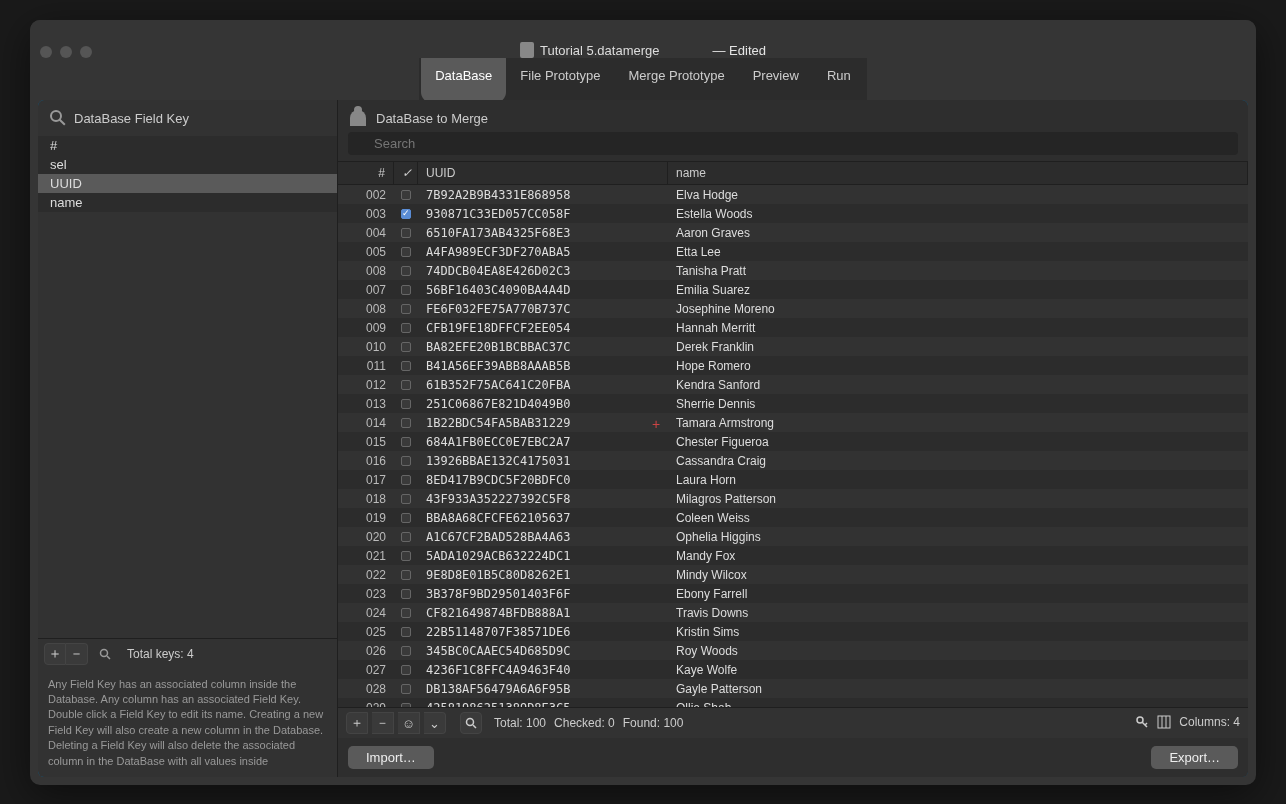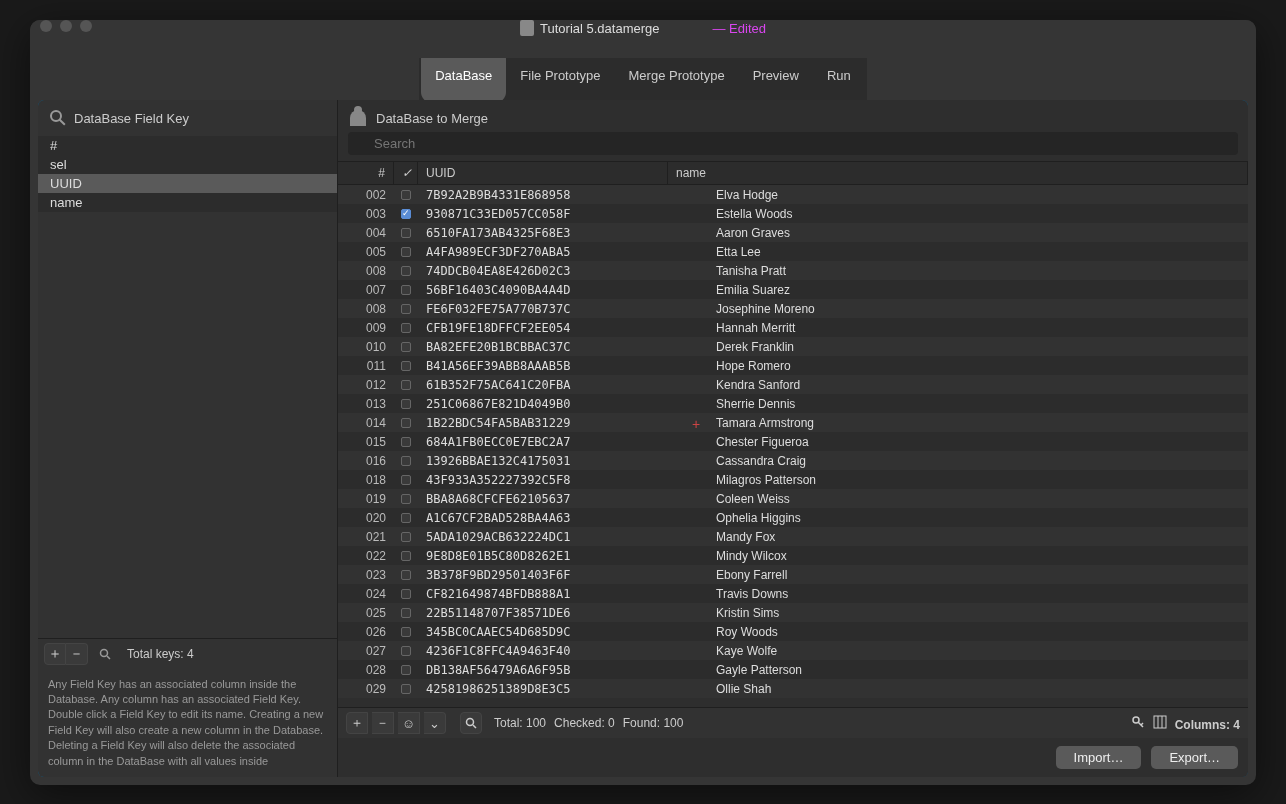--- a/index.html
+++ b/index.html
@@ -1,24 +1,24 @@
 <!DOCTYPE html>
 <html><head>
   <meta charset="utf-8">
   <style>
     * { margin: 0; padding: 0; box-sizing: border-box; font-family: -apple-system, BlinkMacSystemFont, "Segoe UI", sans-serif; }
     body { background: #1a1a1a; display: flex; align-items: center; justify-content: center; min-height: 100vh; padding: 20px; }
     .window { width: 1226px; height: 765px; background: #353535; border-radius: 10px; overflow: hidden; box-shadow: 0 10px 40px rgba(0,0,0,0.5); display: flex; flex-direction: column; }
-    .titlebar { height: 38px; background: #353535; display: flex; align-items: flex-start; padding: 0 10px; position: relative; }
+    .titlebar { height: 38px; background: #353535; display: flex; align-items: flex-end; padding: 0 10px; position: relative; }
     .traffic-lights { display: flex; gap: 8px; }
     .tl { width: 12px; height: 12px; border-radius: 50%; background: #555; }
     .title-center { position: absolute; left: 50%; transform: translateX(-50%); display: flex; align-items: center; gap: 6px; color: #aaa; font-size: 13px; }
     .doc-icon { width: 14px; height: 16px; background: #888; border-radius: 2px; }
     .title-text { color: #ddd; font-weight: 500; }
-    .edited { color: #d946ef; margin-left: 47px; }
+    .edited { color: #e5e5e5; margin-left: 47px; }
     .tabbar { height: 34px; display: flex; align-items: center; justify-content: center; gap: 0; background: #353535; }
     .tab-seg { display: flex; background: #2c2c2c; border-radius: 6px; padding: 2px; }
     .tab { padding: 20px 14px; color: #ccc; font-size: 13px; border-radius: 11px; cursor: pointer; }
     .tab.active { background: #5a5a5a; color: #fff; }
     .content { flex: 1; display: flex; background: #0369a1; margin: 8px; border-radius: 6px; overflow: hidden; }
     .sidebar { width: 300px; background: #323232; display: flex; flex-direction: column; border-right: 1px solid #1f1f1f; }
     .side-header { padding: 10px 12px; display: flex; align-items: center; gap: 8px; color: #ccc; font-size: 13px; }
     .key-icon { width: 16px; height: 16px; position: relative; }
     .key-icon::before { content: ''; position: absolute; width: 8px; height: 8px; border: 2px solid #999; border-radius: 50%; top: 0; left: 0; }
     .key-icon::after { content: ''; position: absolute; width: 2px; height: 8px; background: #999; bottom: 0; right: 3px; transform: rotate(-45deg); }
@@ -51,30 +51,30 @@
     .table-body { flex: 1; overflow-y: auto; }
     .row { display: flex; height: 19px; align-items: center; font-size: 12px; color: #ddd; }
     .row:nth-child(odd) { background: #323232; }
     .row:nth-child(even) { background: #2c2c2c; }
     .td-num { width: 56px; text-align: right; padding-right: 8px; color: #bbb; }
     .td-sel { width: 24px; display: flex; align-items: center; justify-content: center; }
     .cb { width: 10px; height: 10px; border: 1px solid #666; background: #3a3a3a; border-radius: 2px; }
     .cb.checked { background: #5a8dd6; border-color: #5a8dd6; position: relative; }
     .cb.checked::after { content: '✓'; position: absolute; color: #fff; font-size: 9px; top: -2px; left: 0; }
     .td-uuid { width: 250px; padding-left: 8px; font-family: ui-monospace, monospace; font-size: 12px; }
-    .td-name { flex: 1; padding-left: 8px; margin-left: 40px; }
+    .td-name { flex: 1; padding-left: 8px; }
     .bottom-bar { display: flex; align-items: center; padding: 4px 8px; background: #323232; border-top: 1px solid #1f1f1f; gap: 4px; }
     .bb-btn { width: 22px; height: 22px; display: flex; align-items: center; justify-content: center; color: #ccc; font-size: 13px; border: 1px solid #444; background: #3a3a3a; cursor: pointer; }
     .bb-btn:first-of-type { border-radius: 4px 0 0 4px; }
     .bb-smiley { border-left: none; }
     .bb-drop { border-left: none; border-radius: 0 4px 4px 0; }
     .bb-stats { margin-left: 8px; color: #ccc; font-size: 12px; display: flex; gap: 8px; }
     .bb-spacer { flex: 1; }
-    .bb-right { display: flex; align-items: flex-end; gap: 8px; color: #ccc; font-size: 12px; font-weight: bold; }
-    .footer { display: flex; justify-content: flex-end; padding: 8px 10px; gap: 10px; background: #2e2e2e; }
+    .bb-right { display: flex; align-items: flex-start; gap: 8px; color: #ccc; font-size: 12px; }
+    .footer { display: flex; justify-content: space-between; padding: 8px 10px; gap: 10px; background: #2e2e2e; }
     .btn { padding: 4px 18px; background: #5a5a5a; color: #eee; border: none; border-radius: 5px; font-size: 13px; cursor: pointer; }
     .table-body::-webkit-scrollbar { width: 14px; }
     .table-body::-webkit-scrollbar-track { background: #2c2c2c; }
     .table-body::-webkit-scrollbar-thumb { background: #555; border-radius: 7px; border: 3px solid #2c2c2c; }
     .red-cross { position: relative; }
     .red-cross::after { content: '+'; position: absolute; color: #c44; font-size: 14px; left: -16px; top: 0; }
   </style>
 </head>
 <body>
 
@@ -268,20 +268,28 @@
               <div class="td-uuid">684A1FB0ECC0E7EBC2A7</div>
               <div class="td-name">Chester Figueroa</div>
             </div>
             <div class="row">
               <div class="td-num">016</div>
               <div class="td-sel">
                 <div class="cb"></div>
               </div>
               <div class="td-uuid">13926BBAE132C4175031</div>
               <div class="td-name">Cassandra Craig</div>
+            </div>
+            <div class="row">
+              <div class="td-num">017</div>
+              <div class="td-sel">
+                <div class="cb"></div>
+              </div>
+              <div class="td-uuid">8ED417B9CDC5F20BDFC0</div>
+              <div class="td-name">Laura Horn</div>
             </div>
             <div class="row">
               <div class="td-num">018</div>
               <div class="td-sel">
                 <div class="cb"></div>
               </div>
               <div class="td-uuid">43F933A352227392C5F8</div>
               <div class="td-name">Milagros Patterson</div>
             </div>
             <div class="row">

